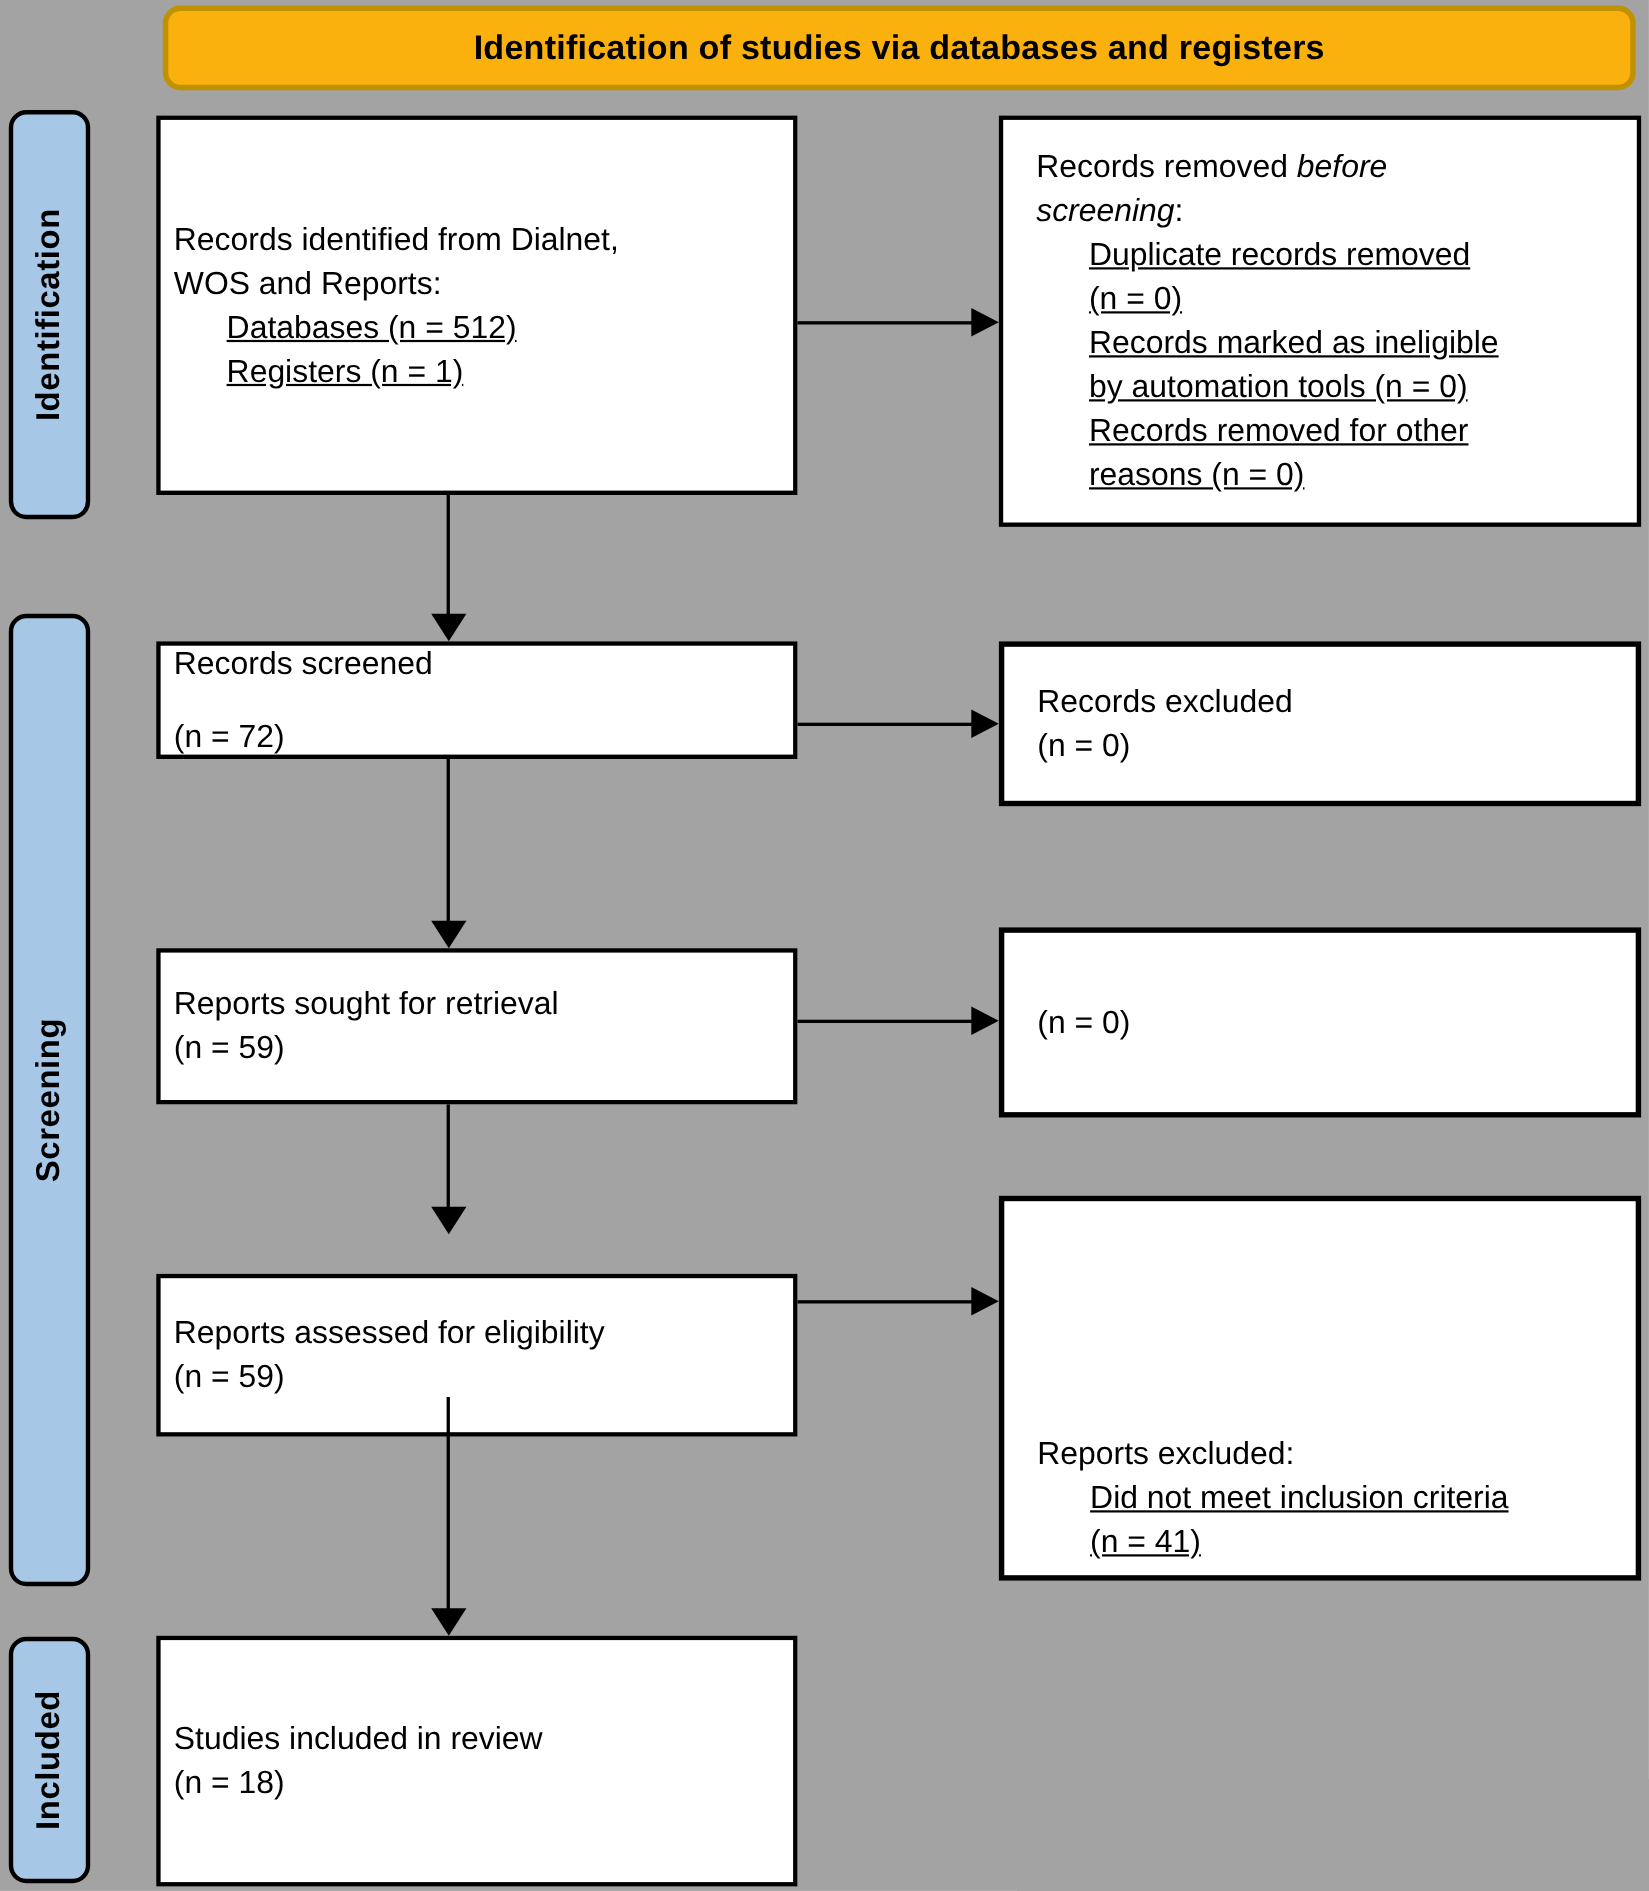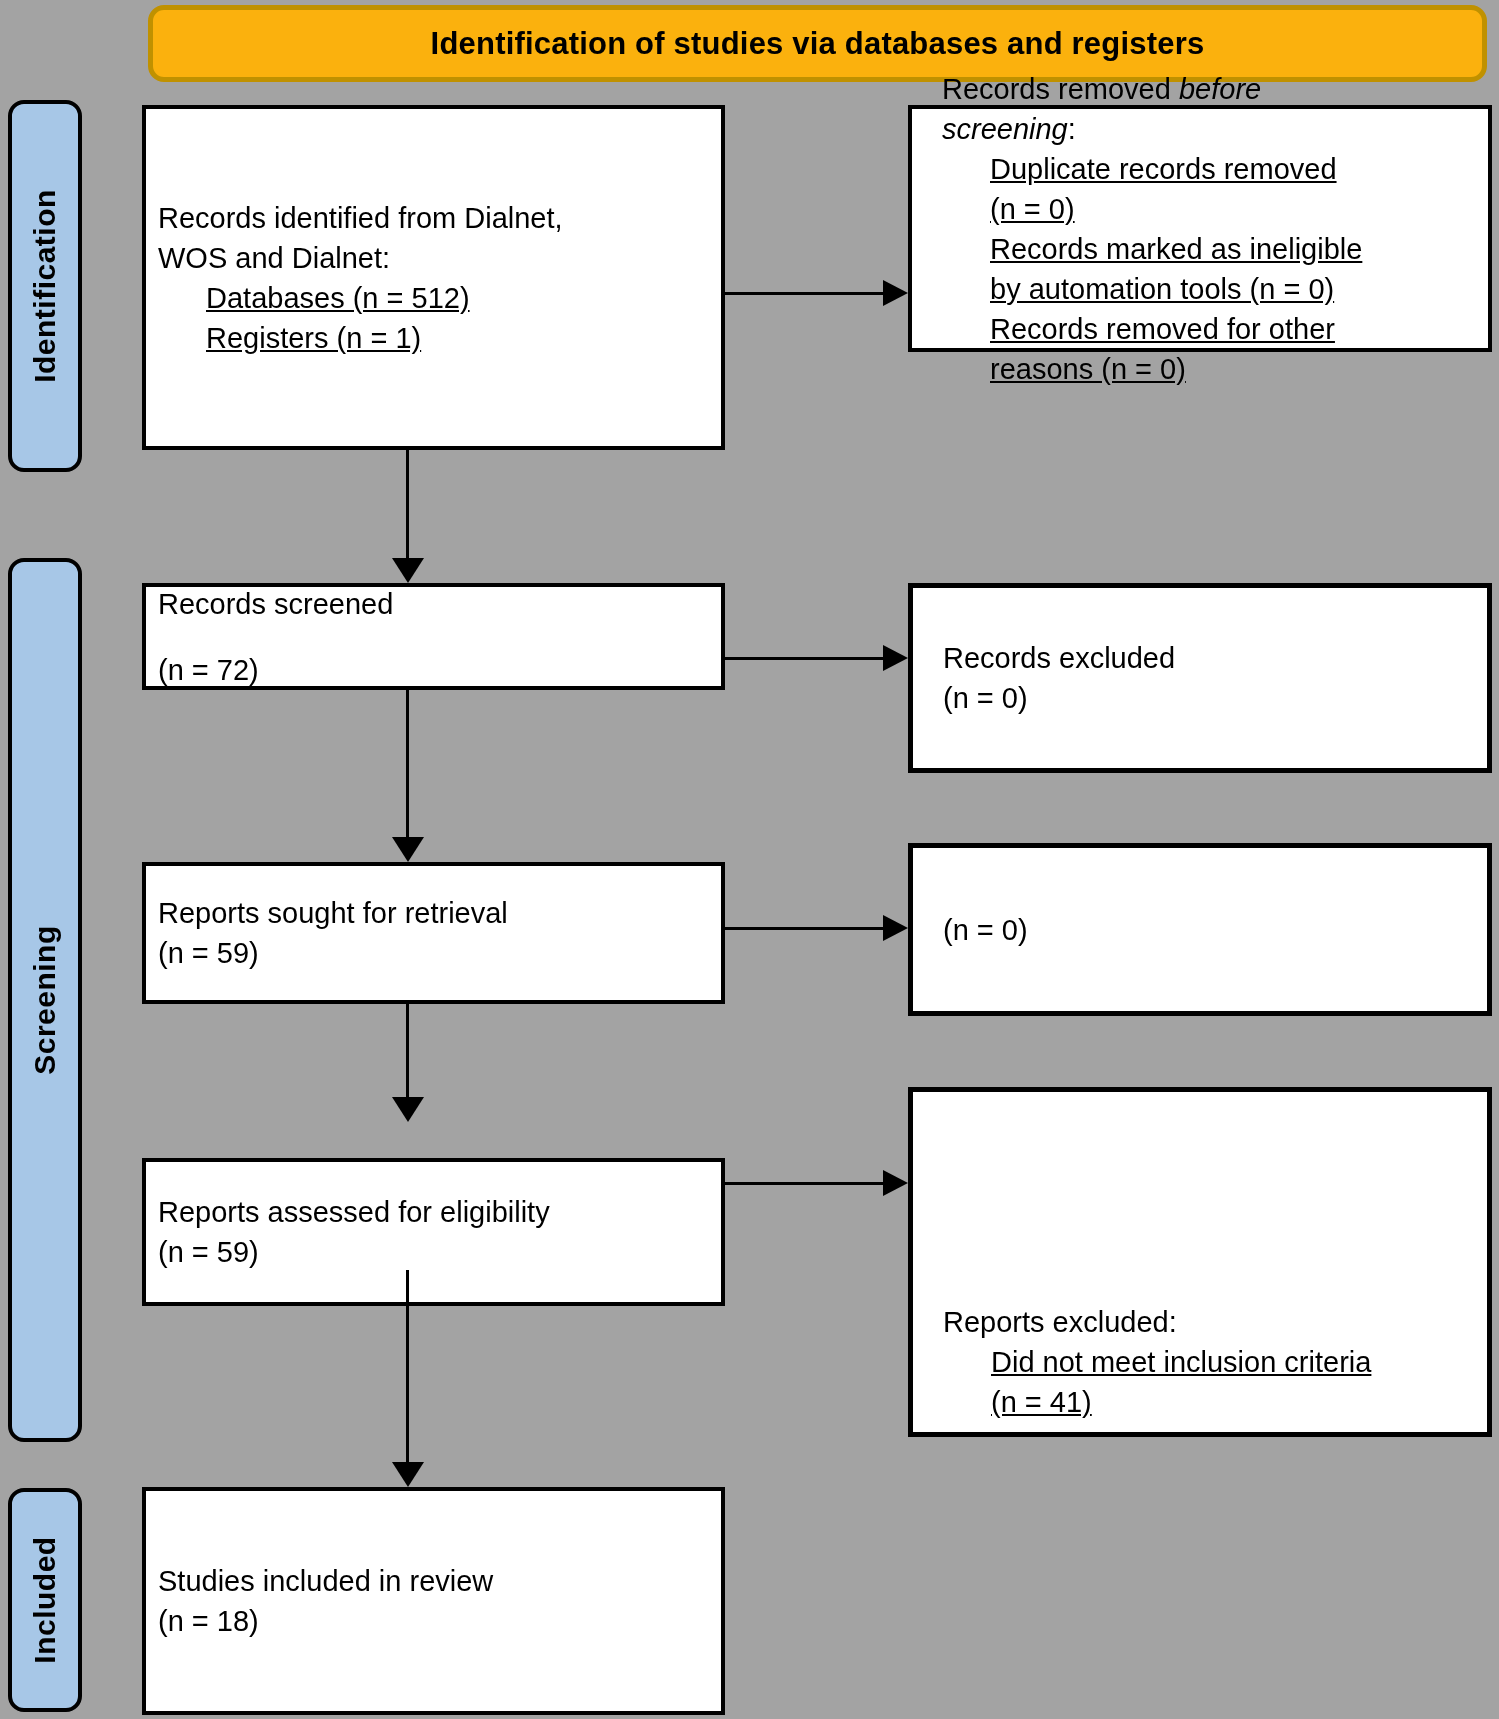--- a/index.html
+++ b/index.html
@@ -63,23 +63,23 @@
     padding: 10px 22px 10px 30px;
     font-size: 29px;
     line-height: 40px;
   }
   .fbox .ind { padding-left: 48px; text-decoration: underline; }
 
   .col-left  { left: 142px; width: 583px; padding-left: 12px; }
   .col-right { left: 908px; width: 584px; }
 
   .box-identified     { top: 105px;  height: 345px; }
-  .box-removed        { top: 105px;  height: 247px; border-width: 4px; }
+  .box-removed        { top: 105px;  height: 374px; border-width: 4px; }
   .box-screened       { top: 583px;  height: 107px; gap: 26px; }
-  .box-rec-excluded   { top: 583px;  height: 190px; border-width: 5px; }
+  .box-rec-excluded   { top: 583px;  height: 150px; border-width: 5px; }
   .box-sought         { top: 862px;  height: 142px; }
   .box-not-retrieved  { top: 843px;  height: 173px; border-width: 5px; }
   .box-assessed       { top: 1158px; height: 148px; }
   .box-rep-excluded   { top: 1087px; height: 350px; border-width: 5px; justify-content: flex-end; }
   .box-included       { top: 1487px; height: 228px; }
 
   
   .shaft-v { position: absolute; width: 3px; background: #000; }
   .shaft-h { position: absolute; height: 3px; background: #000; }
   .head-down {
@@ -109,21 +109,21 @@
   </div>
   <div class="stage stage-screening">
     <span>Screening</span>
   </div>
   <div class="stage stage-included">
     <span>Included</span>
   </div>
 
   <div class="fbox col-left box-identified">
     <div>Records identified from Dialnet,</div>
-    <div>WOS and Dialnet:</div>
+    <div>WOS and Reports:</div>
     <div class="ind">Databases (n = 512)</div>
     <div class="ind">Registers (n = 1)</div>
   </div>
 
   <div class="fbox col-right box-removed">
     <div><span>Records removed </span><span style="font-style: italic;">before</span></div>
     <div><span style="font-style: italic;">screening</span><span>:</span></div>
     <div class="ind">Duplicate records removed</div>
     <div class="ind">(n = 0)</div>
     <div class="ind">Records marked as ineligible</div>

